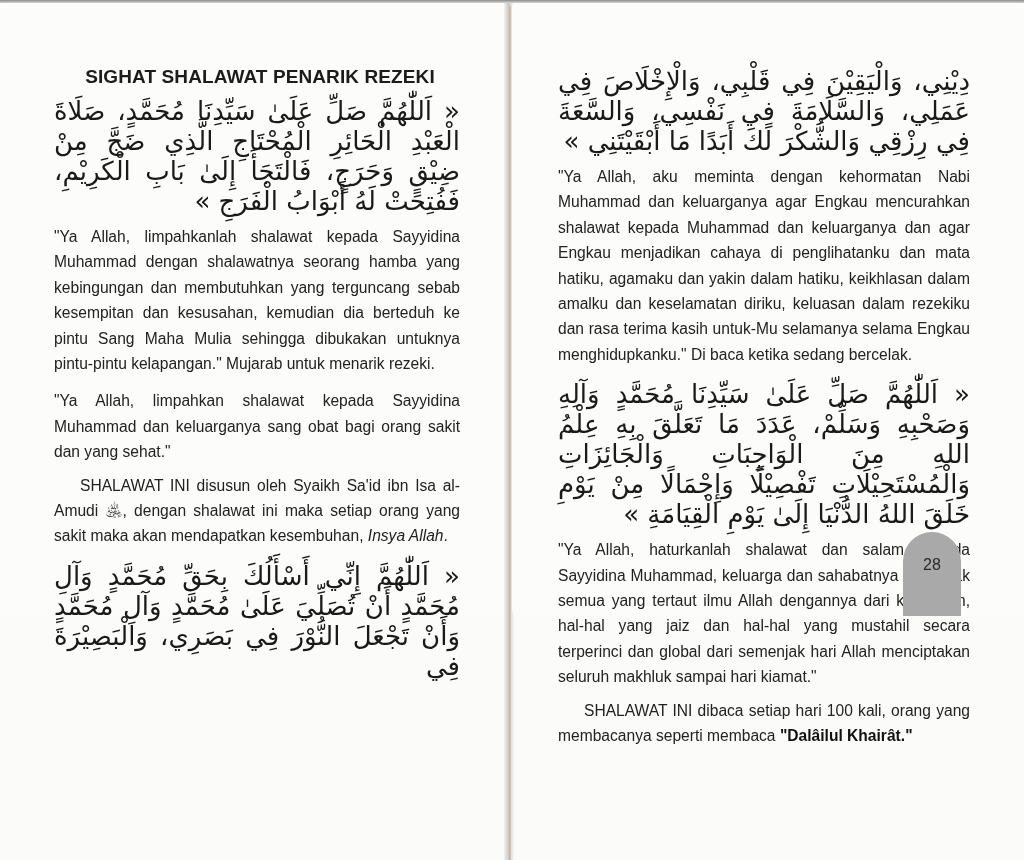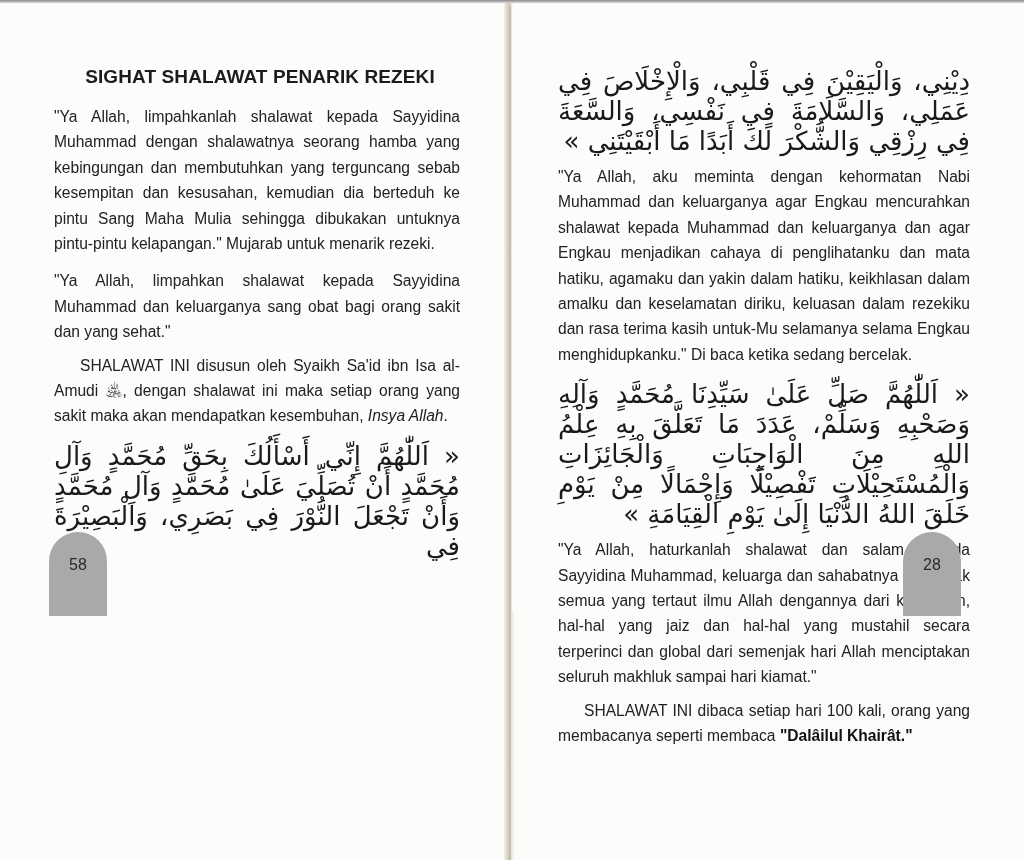--- a/index.html
+++ b/index.html
@@ -39,30 +39,30 @@
   .left .pagenum { left: 49px; }
   .right .pagenum { left: 391px; }
 </style>
 </head>
 <body>
 
 <div class="spread">
   <div class="page left">
     <div class="content">
       <div class="heading">SIGHAT SHALAWAT PENARIK REZEKI</div>
+      <div class="arabic">« اَللّٰهُمَّ صَلِّ عَلَىٰ سَيِّدِنَا مُحَمَّدٍ، صَلَاةَ الْعَبْدِ الْحَائِرِ الْمُحْتَاجِ الَّذِي ضَجَّ مِنْ ضِيْقٍ وَحَرَجٍ، فَالْتَجَأَ إِلَىٰ بَابِ الْكَرِيْمِ، فَفُتِحَتْ لَهُ أَبْوَابُ الْفَرَجِ »</div>
       <div class="gap-s"></div>
       <p class="para">"Ya Allah, limpahkanlah shalawat kepada Sayyidina Muhammad dengan shalawatnya seorang hamba yang kebingungan dan membutuhkan yang terguncang sebab kesempitan dan kesusahan, kemudian dia berteduh ke pintu Sang Maha Mulia sehingga dibukakan untuknya pintu-pintu kelapangan." Mujarab untuk menarik rezeki.</p>
       <div class="gap-m"></div>
       <p class="para">"Ya Allah, limpahkan shalawat kepada Sayyidina Muhammad dan keluarganya sang obat bagi orang sakit dan yang sehat."</p>
       <div class="gap-s"></div>
       <p class="para indent"><span>SHALAWAT INI disusun oleh Syaikh Sa'id ibn Isa al-Amudi ﵁, dengan shalawat ini maka setiap orang yang sakit maka akan mendapatkan kesembuhan, </span><i>Insya Allah</i><span>.</span></p>
       <div class="gap-m"></div>
       <div class="arabic">« اَللّٰهُمَّ إِنِّي أَسْأَلُكَ بِحَقِّ مُحَمَّدٍ وَآلِ مُحَمَّدٍ أَنْ تُصَلِّيَ عَلَىٰ مُحَمَّدٍ وَآلِ مُحَمَّدٍ وَأَنْ تَجْعَلَ النُّوْرَ فِي بَصَرِي، وَالْبَصِيْرَةَ فِي</div>
     </div>
-    <div class="pagenum">58</div>
   </div>
 
   <div class="gutter"></div>
   <div class="gutter-line"></div>
 
   <div class="page right">
     <div class="content">
       <div class="arabic">دِيْنِي، وَالْيَقِيْنَ فِي قَلْبِي، وَالْإِخْلَاصَ فِي عَمَلِي، وَالسَّلَامَةَ فِي نَفْسِي، وَالسَّعَةَ فِي رِزْقِي وَالشُّكْرَ لَكَ أَبَدًا مَا أَبْقَيْتَنِي »</div>
       <div class="gap-s"></div>
       <p class="para">"Ya Allah, aku meminta dengan kehormatan Nabi Muhammad dan keluarganya agar Engkau mencurahkan shalawat kepada Muhammad dan keluarganya dan agar Engkau menjadikan cahaya di penglihatanku dan mata hatiku, agamaku dan yakin dalam hatiku, keikhlasan dalam amalku dan keselamatan diriku, keluasan dalam rezekiku dan rasa terima kasih untuk-Mu selamanya selama Engkau menghidupkanku." Di baca ketika sedang bercelak.</p>

